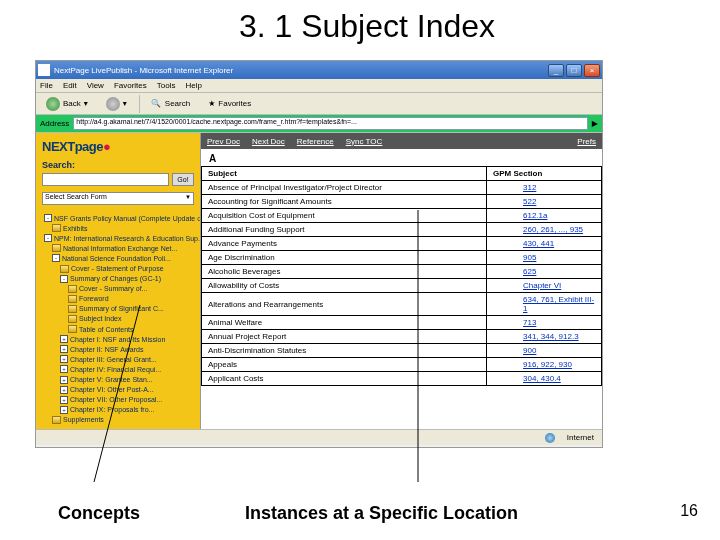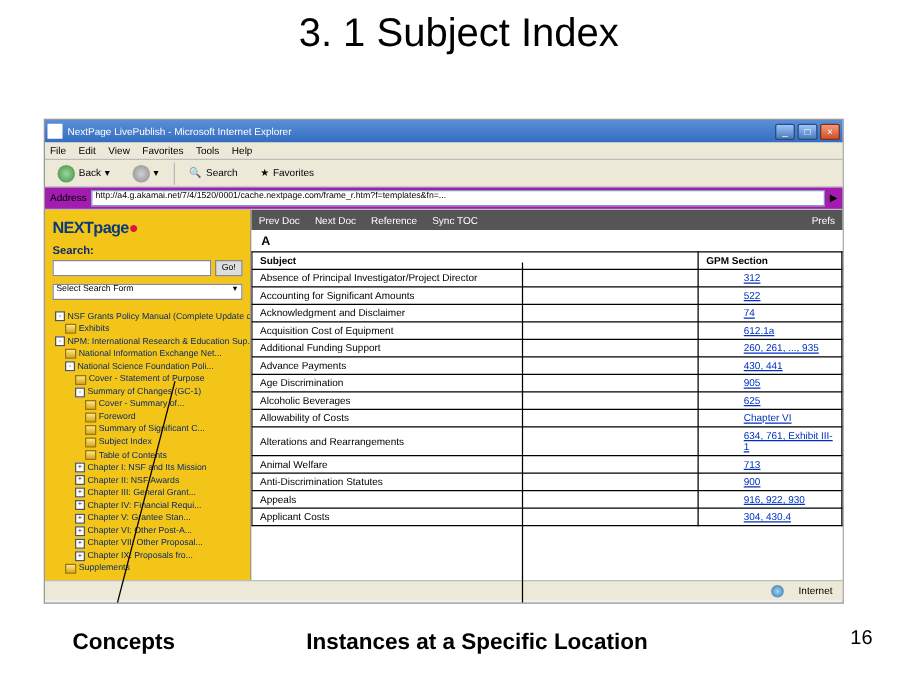--- a/index.html
+++ b/index.html
@@ -1,38 +1,38 @@
 <!DOCTYPE html>
 <html><head>
 <meta charset="utf-8">
 <style>
 * { margin: 0; padding: 0; box-sizing: border-box; }
 body { width: 720px; height: 540px; font-family: Arial, sans-serif; background: #fff; position: relative; overflow: hidden; }
 
 .slide-title { text-align: center; font-size: 32px; font-weight: normal; padding: 8px 0 12px; font-family: Arial, sans-serif; margin-left: 14px; }
 
-.browser { position: absolute; top: 60px; left: 35px; width: 640px; height: 388px; border: 1px solid #999; background: #efefef; margin-top: 35px; }
+.browser { position: absolute; top: 60px; left: 35px; width: 568px; height: 388px; border: 1px solid #999; background: #efefef; }
 
 .titlebar { height: 18px; background: linear-gradient(#5a8fd8, #346dc0); display: flex; align-items: center; padding: 0 2px; font-size: 8px; color: #fff; }
 .titlebar-icon { width: 12px; height: 12px; background: #fff; margin-right: 4px; }
 .titlebar-text { flex: 1; }
 .titlebar-btns { display: flex; gap: 2px; }
 .titlebar-btn { width: 16px; height: 13px; background: linear-gradient(#9dc5ff,#4b79b7); border: 1px solid #2a4d7c; font-size: 8px; display: flex; align-items: center; justify-content: center; color: #fff; border-radius: 2px; }
 .titlebar-btn.close { background: linear-gradient(#f19a7e,#d35028); border-color: #8a2e0d; }
 
 .menubar { height: 14px; background: #ece9d8; border-bottom: 1px solid #bbb; display: flex; font-size: 8px; padding: 0 4px; gap: 10px; align-items: center; }
 
 .toolbar { height: 22px; background: #ece9d8; border-bottom: 1px solid #bbb; display: flex; align-items: center; padding: 0 4px; gap: 6px; font-size: 8px; }
 .tb-btn { display: flex; align-items: center; gap: 3px; padding: 2px 5px; border: 1px solid transparent; }
 .tb-icon { width: 14px; height: 14px; border-radius: 50%; }
 .back-icon { background: radial-gradient(#9cd89c, #3a8a3a); }
 .fwd-icon { background: radial-gradient(#d0d0d0, #8a8a8a); }
 .sep { width: 1px; height: 18px; background: #bbb; }
 
-.addressbar { height: 18px; background: #a21caf; border-bottom: 1px solid #bbb; display: flex; align-items: center; padding: 0 4px; gap: 4px; font-size: 8px; }
+.addressbar { height: 18px; background: #22c55e; border-bottom: 1px solid #bbb; display: flex; align-items: center; padding: 0 4px; gap: 4px; font-size: 8px; }
 .addr-input { flex: 1; height: 13px; background: #fff; border: 1px solid #7f9db9; font-size: 7px; padding: 0 2px; overflow: hidden; white-space: nowrap; }
 
 .content { display: flex; height: calc(100% - 90px); }
 
 .sidebar { width: 165px; background: #f3c518; border-right: 1px solid #999; padding: 6px; font-size: 8px; overflow: hidden; position: relative; }
 .logo { font-weight: bold; font-size: 13px; letter-spacing: -0.5px; margin-bottom: 6px; }
 .logo .next { color: #0a3a7a; }
 .logo .page { color: #0a3a7a; }
 .logo .dot { color: #d14; }
 .search-label { color: #0a2a6a; font-weight: bold; font-size: 9px; margin-bottom: 3px; }
@@ -43,21 +43,21 @@
 .select-form::after { content: "▼"; position: absolute; right: 2px; top: 1px; font-size: 6px; }
 
 .tree { font-size: 7px; line-height: 1.3; }
 .tree-row { display: flex; align-items: center; gap: 2px; padding: 0.5px 0; white-space: nowrap; color: #0a2a6a; cursor: pointer; }
 .tree-indent { display: inline-block; }
 .tree-box { width: 8px; height: 8px; border: 1px solid #555; background: #fff; font-size: 6px; line-height: 6px; text-align: center; flex-shrink: 0; }
 .tree-folder { width: 9px; height: 8px; background: linear-gradient(#ffe68a,#d4a819); border: 1px solid #99760f; flex-shrink: 0; }
 
 .main { flex: 1; background: #fff; display: flex; flex-direction: column; }
 .docnav { height: 16px; background: #555; display: flex; align-items: center; padding: 0 6px; gap: 12px; font-size: 8px; color: #fff; }
-.docnav a { color: #fff; }
+.docnav a { color: #fff; text-decoration: underline; }
 .docnav .spacer { flex: 1; }
 
 .letter { font-size: 10px; font-weight: bold; padding: 4px 8px 2px; }
 
 .subject-table { width: 100%; border-collapse: collapse; font-size: 8px; }
 .subject-table th, .subject-table td { border: 1px solid #000; padding: 2px 6px; text-align: left; }
 .subject-table th { font-weight: bold; }
 .subject-table td:last-child { width: 115px; color: #0030c0; text-decoration: underline; padding-left: 36px; }
 
 .statusbar { height: 16px; background: #ece9d8; border-top: 1px solid #bbb; display: flex; align-items: center; justify-content: flex-end; padding: 0 8px; font-size: 8px; gap: 12px; }
@@ -262,24 +262,20 @@
         <tbody id="tbody">
             <tr>
               <td>Absence of Principal Investigator/Project Director</td>
               <td>312</td>
             </tr>
             <tr>
               <td>Accounting for Significant Amounts</td>
               <td>522</td>
             </tr>
             <tr>
-              <td>Acknowledgment and Disclaimer</td>
-              <td>74</td>
-            </tr>
-            <tr>
               <td>Acquisition Cost of Equipment</td>
               <td>612.1a</td>
             </tr>
             <tr>
               <td>Additional Funding Support</td>
               <td>260, 261, ..., 935</td>
             </tr>
             <tr>
               <td>Advance Payments</td>
               <td>430, 441</td>
@@ -296,20 +292,24 @@
               <td>Allowability of Costs</td>
               <td>Chapter VI</td>
             </tr>
             <tr>
               <td>Alterations and Rearrangements</td>
               <td>634, 761, Exhibit III-1</td>
             </tr>
             <tr>
               <td>Animal Welfare</td>
               <td>713</td>
+            </tr>
+            <tr>
+              <td>Annual Project Report</td>
+              <td>341, 344, 912.3</td>
             </tr>
             <tr>
               <td>Anti-Discrimination Statutes</td>
               <td>900</td>
             </tr>
             <tr>
               <td>Appeals</td>
               <td>916, 922, 930</td>
             </tr>
             <tr>

